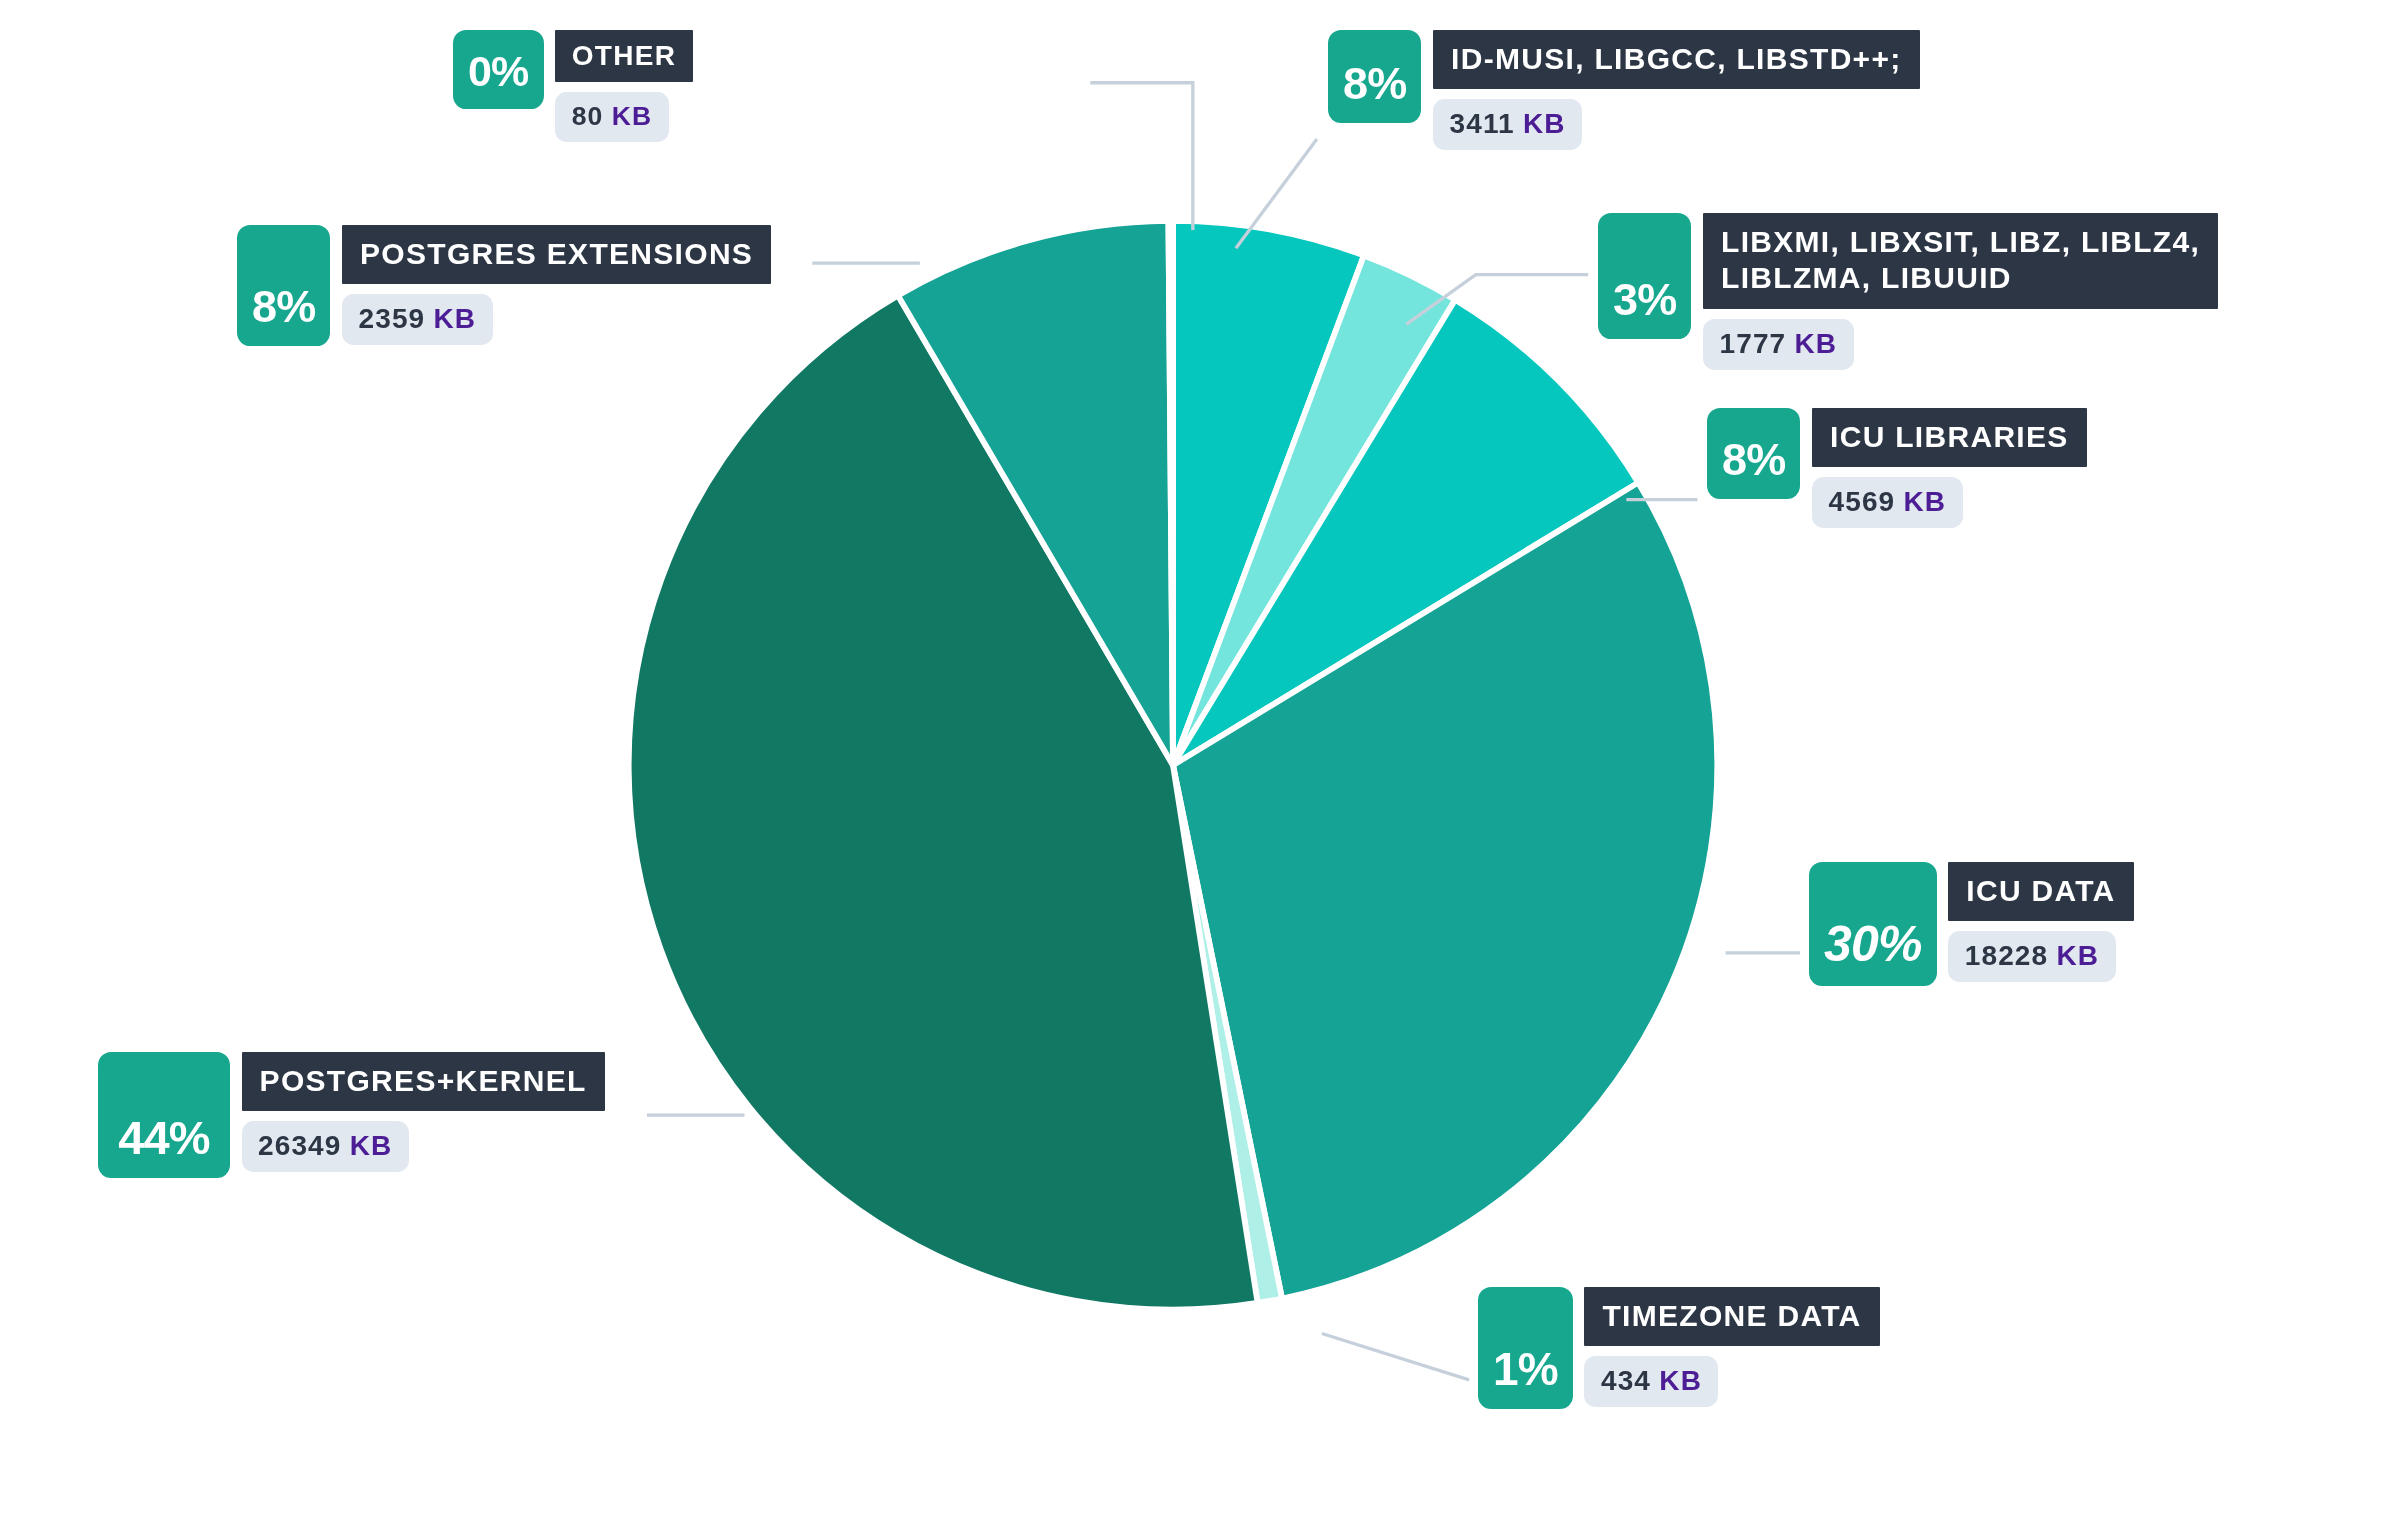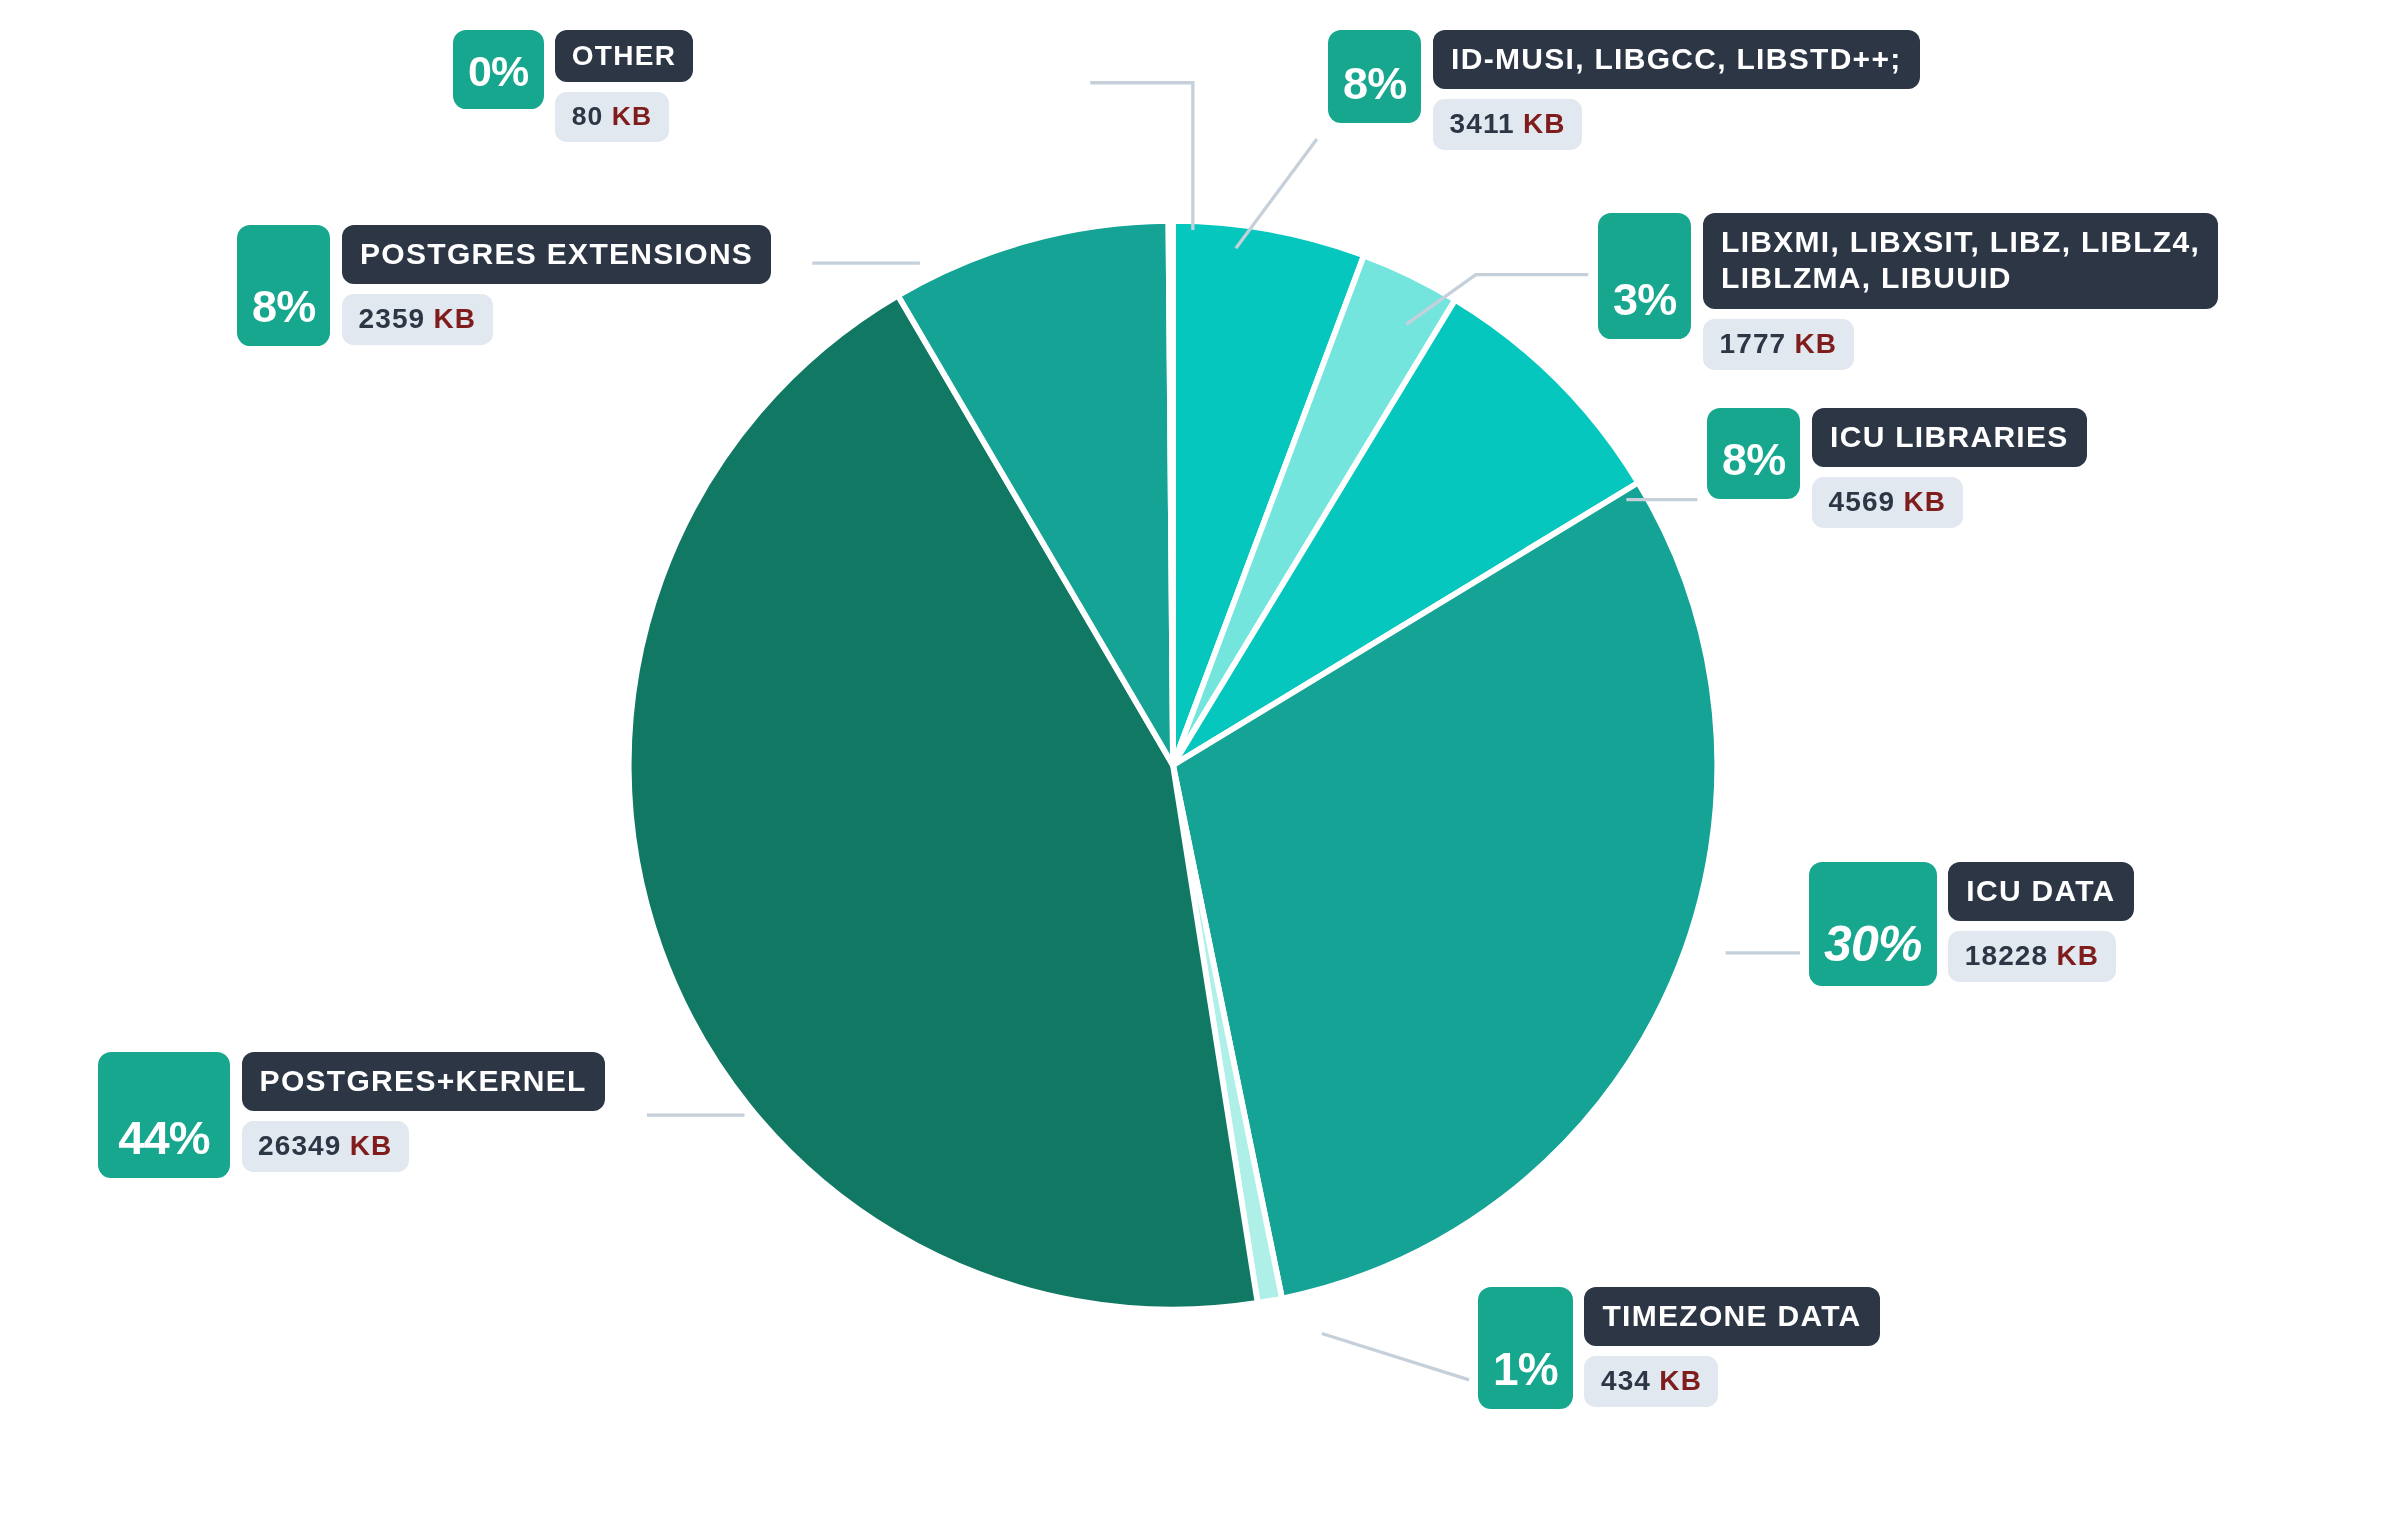--- a/index.html
+++ b/index.html
@@ -19,32 +19,32 @@
 
   .pct-chip{
     background:#16A78E;color:#ffffff;border-radius:13.2px;
     min-width:86px;padding:0 15px;
     display:flex;align-items:flex-end;justify-content:center;
     font-weight:700;font-size:45px;letter-spacing:-0.8px;
     padding-bottom:13.2px;box-sizing:border-box;
   }
   .cal-body{display:flex;flex-direction:column;align-items:flex-start;gap:10px;}
   .name-chip{
-    background:#2C3645;color:#ffffff;border-radius:12px;
+    background:#2C3645;color:#ffffff;border-radius:1px;
     padding:10.8px 18px 11.6px 18px;
     font-size:30px;font-weight:700;letter-spacing:1.3px;
     line-height:1.22;white-space:pre-line;
   }
   .kb-chip{
     background:#E2E8F0;border-radius:11.6px;
     padding:9px 16.5px 10px 16.5px;
     font-size:28px;font-weight:700;letter-spacing:1.1px;
     color:#2C3645;
   }
-  .kb-chip .unit{color:#7f1d1d;margin-left:8.3px;font-weight:700;}
+  .kb-chip .unit{color:#4c1d95;margin-left:8.3px;font-weight:700;}
 
   
   #callout-other          {left:453px; top:30px;  }
   #callout-other .pct-chip{height:79px;min-width:79px;font-size:43px;}
   #callout-idmusl         {left:1328px;top:30px;  }
   #callout-idmusl .pct-chip{height:93px;}
   #callout-libxml         {left:1598px;top:213px; }
   #callout-libxml .pct-chip{height:126px;}
   #callout-iculib         {left:1707px;top:408px; }
   #callout-iculib .pct-chip{height:91px;}

